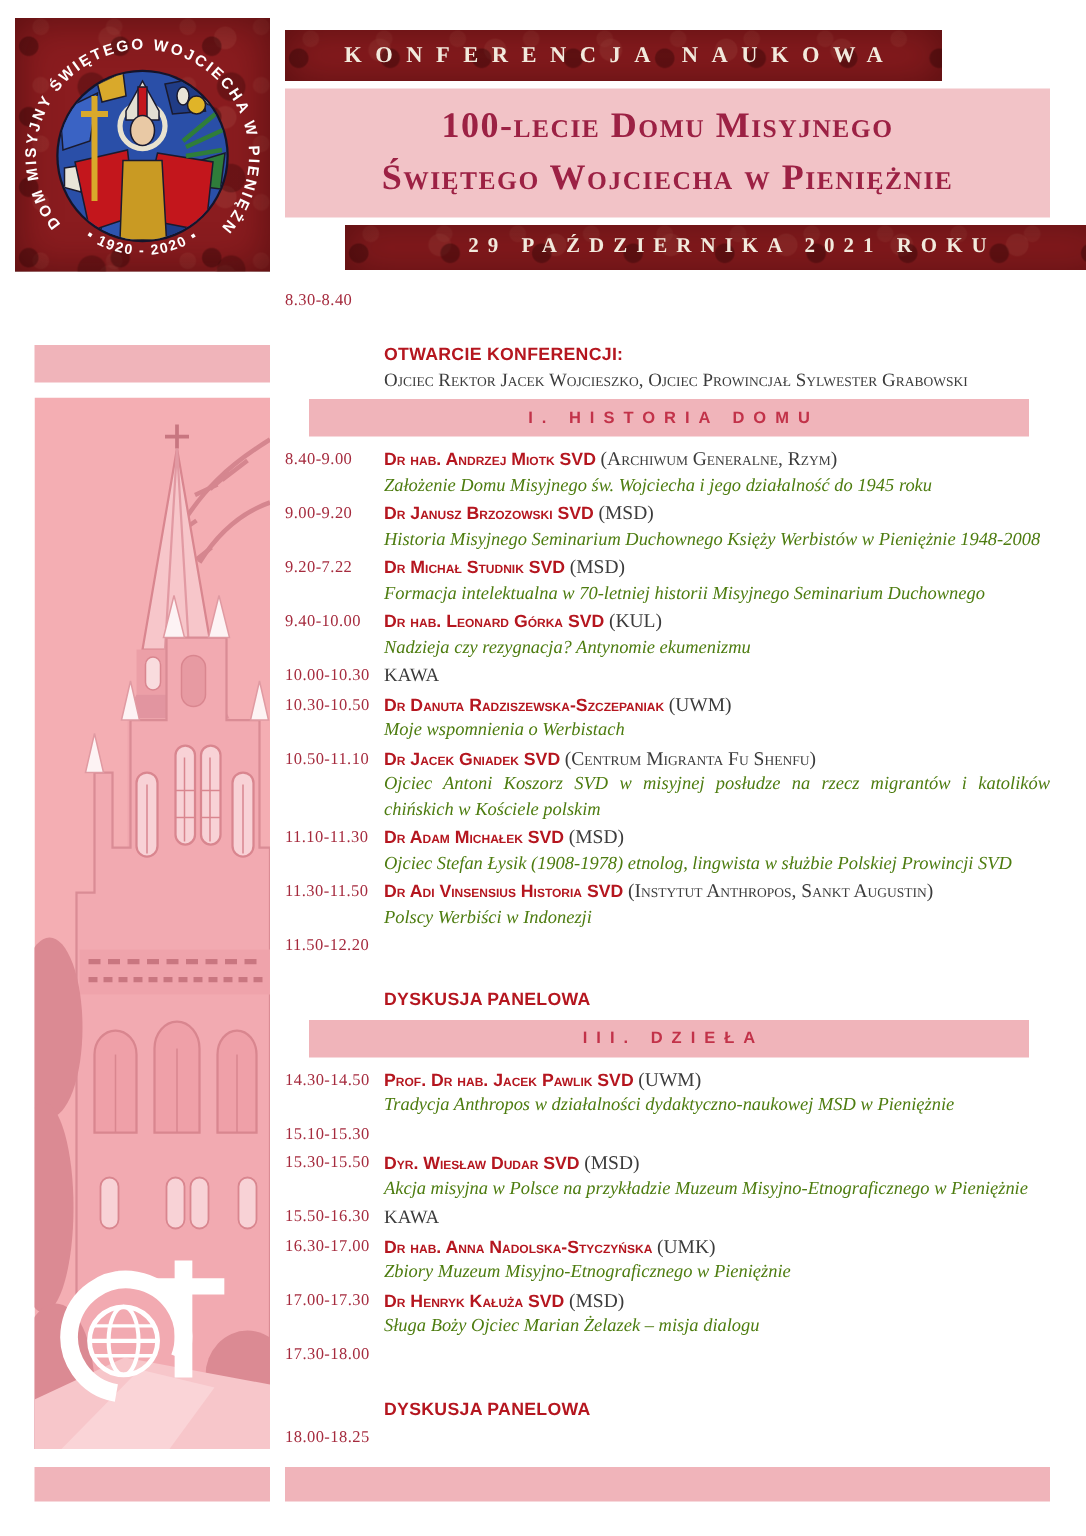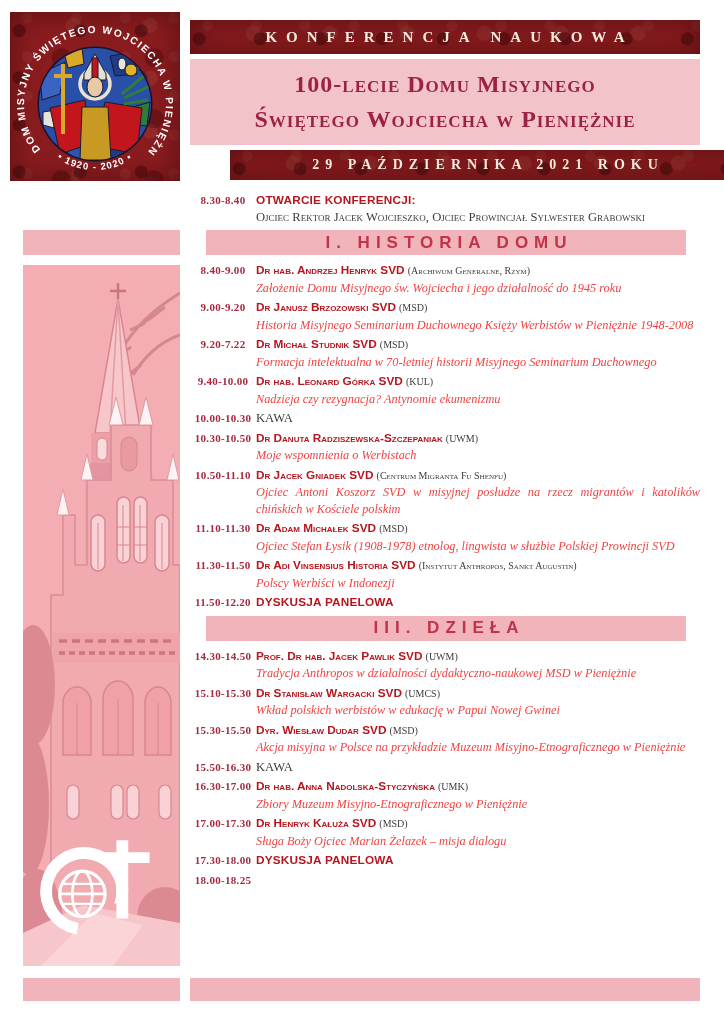--- a/index.html
+++ b/index.html
@@ -14,21 +14,21 @@
       radial-gradient(circle at 55% 75%, rgba(52,6,7,.35) 0 9px, transparent 10px),
       radial-gradient(circle at 82% 25%, rgba(168,74,66,.30) 0 7px, transparent 8px),
       radial-gradient(circle at 35% 15%, rgba(168,74,66,.25) 0 5px, transparent 6px);
     background-size:61px 47px,93px 61px,77px 53px,49px 39px;
     box-shadow:inset 0 0 28px rgba(48,5,6,.55);
   }
 
   .logo-square{position:absolute;left:10px;top:12px;width:170px;height:169px;}
   .logo-square svg{display:block;}
 
-  .kicker{position:absolute;left:190px;top:20px;width:510px;height:34px;
+  .kicker{position:absolute;left:190px;top:20px;width:438px;height:34px;
     display:flex;align-items:center;justify-content:center;
     color:#F2EADD;font-size:15px;font-weight:bold;letter-spacing:9px;padding-left:9px;box-sizing:border-box;}
   .title-box{position:absolute;left:190px;top:59px;width:510px;height:86px;background:#F2C3C7;
     display:flex;flex-direction:column;align-items:center;justify-content:center;}
   .title-line{color:#9C2144;font-weight:bold;font-variant:small-caps;
     font-size:24px;line-height:35px;letter-spacing:1px;white-space:nowrap;}
   .date-bar{position:absolute;left:190px;top:150px;width:510px;height:30px;
     display:flex;align-items:center;justify-content:center;
     color:#F2EADD;font-size:14px;font-weight:bold;letter-spacing:6px;padding-left:6px;box-sizing:border-box;margin-left:40px;}
 
@@ -36,36 +36,36 @@
   .photo{position:absolute;left:23px;top:265px;width:157px;height:701px;}
   .photo svg{display:block;}
   .svd-logo{position:absolute;left:14px;top:553px;width:118px;height:130px;}
 
   .bottom-bar{position:absolute;top:978px;height:23px;background:#F0B4BA;}
   .bottom-bar.left{left:23px;width:157px;}
   .bottom-bar.right{left:190px;width:510px;}
 
   #schedule{position:absolute;left:190px;top:192px;width:512px;}
   .row{display:flex;margin-bottom:3px;}
-  .time{flex:0 0 66px;font-family:"Liberation Serif",serif;font-weight:bold;
-    font-size:11px;line-height:16.5px;color:#A52A3D;letter-spacing:.3px;text-align:center;}
+  .time{flex:0 0 66px;font-family:"Liberation Serif",serif;font-weight:normal;
+    font-size:11px;line-height:16.5px;color:#A52A3D;letter-spacing:.3px;}
   .body{flex:1;font-size:12.3px;line-height:16.5px;}
   .speaker{font-family:"Liberation Sans",sans-serif;font-weight:bold;font-variant:small-caps;
     color:#B5161F;font-size:11.8px;}
-  .affil{font-family:"Liberation Serif",serif;font-variant:small-caps;color:#3B3B3B;font-size:10px;}
-  .topic{font-family:"Liberation Serif",serif;font-style:italic;color:#ef4444;
+  .affil{font-family:"Liberation Serif",serif;font-variant:small-caps;color:#3B3B3B;font-size:13px;}
+  .topic{font-family:"Liberation Serif",serif;font-style:italic;color:#4d7c0f;
     text-align:justify;padding-right:2px;}
   .label{font-family:"Liberation Sans",sans-serif;font-weight:bold;color:#B5161F;
-    font-size:11.8px;letter-spacing:.2px;}
+    font-size:11.8px;letter-spacing:.2px;margin-top:36px;}
   .plain,.detail{font-family:"Liberation Serif",serif;font-variant:small-caps;
     color:#3B3B3B;font-size:12.6px;}
   .section-bar{height:25px;margin:5px 16px 7px;background:#F0B4BA;
     display:flex;align-items:center;justify-content:center;
     color:#C23249;font-family:"Liberation Sans",sans-serif;font-weight:bold;
-    font-size:17px;letter-spacing:6px;padding-left:6px;box-sizing:border-box;}
+    font-size:11px;letter-spacing:6px;padding-left:6px;box-sizing:border-box;}
 </style>
 </head>
 <body>
 
 <div class="page">
 
   <div class="logo-square darkred">
     <svg width="170" height="169" viewBox="0 0 170 169">
       <defs>
         <clipPath id="glassClip">
@@ -212,21 +212,21 @@
         <div class="time">8.30-8.40</div>
         <div class="body">
           <div class="label">OTWARCIE KONFERENCJI:</div>
           <div class="detail">Ojciec Rektor Jacek Wojcieszko, Ojciec Prowincjał Sylwester Grabowski</div>
         </div>
       </div>
       <div class="section-bar">I. HISTORIA DOMU</div>
       <div class="row">
         <div class="time">8.40-9.00</div>
         <div class="body">
-          <div><span class="speaker">Dr hab. Andrzej Henryk SVD</span> <span class="affil">(Archiwum Generalne, Rzym)</span></div>
+          <div><span class="speaker">Dr hab. Andrzej Miotk SVD</span> <span class="affil">(Archiwum Generalne, Rzym)</span></div>
           <div class="topic">Założenie Domu Misyjnego św. Wojciecha i jego działalność do 1945 roku</div>
         </div>
       </div>
       <div class="row">
         <div class="time">9.00-9.20</div>
         <div class="body">
           <div><span class="speaker">Dr Janusz Brzozowski SVD</span> <span class="affil">(MSD)</span></div>
           <div class="topic">Historia Misyjnego Seminarium Duchownego Księży Werbistów w Pieniężnie 1948-2008</div>
         </div>
       </div>
@@ -287,24 +287,20 @@
       <div class="section-bar">III. DZIEŁA</div>
       <div class="row">
         <div class="time">14.30-14.50</div>
         <div class="body">
           <div><span class="speaker">Prof. Dr hab. Jacek Pawlik SVD</span> <span class="affil">(UWM)</span></div>
           <div class="topic">Tradycja Anthropos w działalności dydaktyczno-naukowej MSD w Pieniężnie</div>
         </div>
       </div>
       <div class="row">
         <div class="time">15.10-15.30</div>
-        <div class="body">
-          <div><span class="speaker">Dr Stanisław Wargacki SVD</span> <span class="affil">(UMCS)</span></div>
-          <div class="topic">Wkład polskich werbistów w edukację w Papui Nowej Gwinei</div>
-        </div>
       </div>
       <div class="row">
         <div class="time">15.30-15.50</div>
         <div class="body">
           <div><span class="speaker">Dyr. Wiesław Dudar SVD</span> <span class="affil">(MSD)</span></div>
           <div class="topic">Akcja misyjna w Polsce na przykładzie Muzeum Misyjno-Etnograficznego w Pieniężnie</div>
         </div>
       </div>
       <div class="row">
         <div class="time">15.50-16.30</div>

